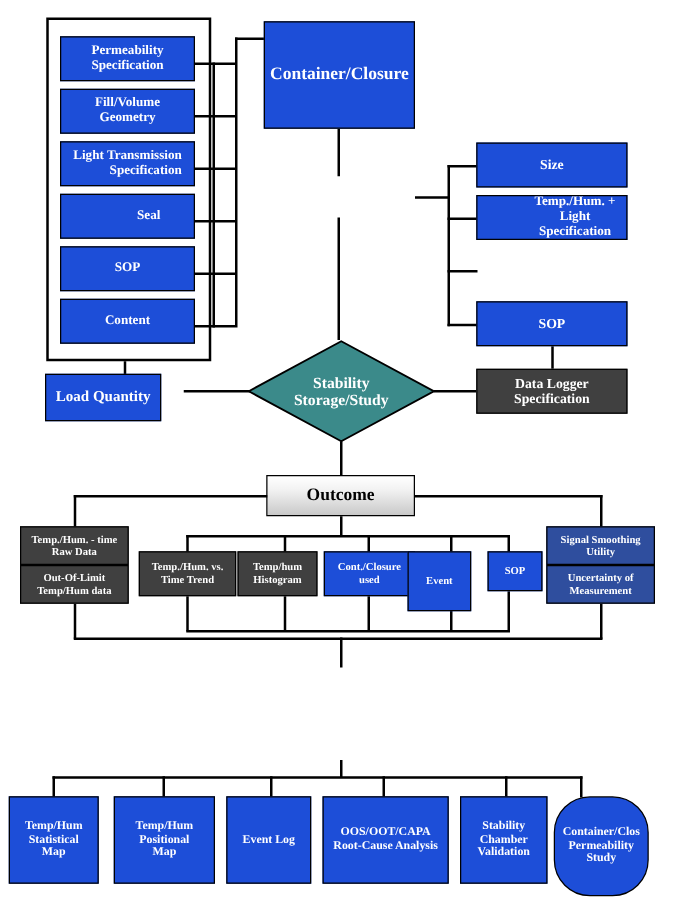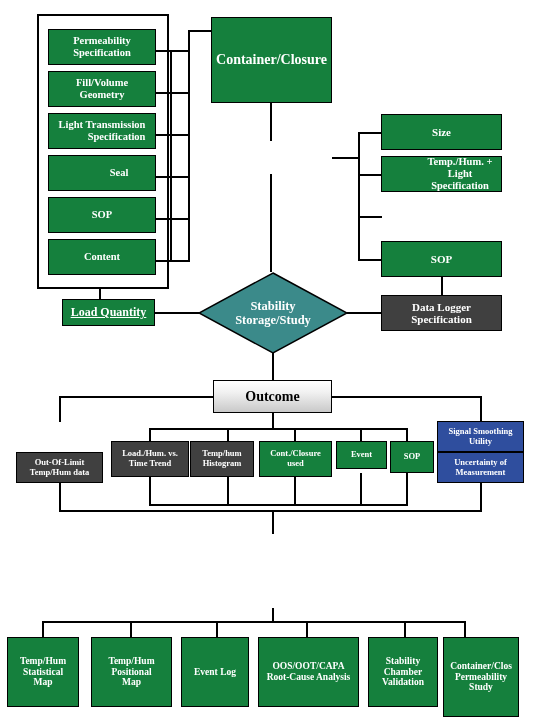--- a/index.html
+++ b/index.html
@@ -26,21 +26,21 @@
     justify-content: center;
     text-align: center;
     color: #ffffff;
     font-weight: bold;
     line-height: 1.12;
     z-index: 5;
     padding: 1px 2px;
     overflow: hidden;
     white-space: pre-line;
   }
-  .teal   { background: #15803d; }
+  .teal   { background: #1d4ed8; }
   .orange { background: #404040; }
   .blue   { background: #2F4E9E; }
   .outcome {
     background: linear-gradient(to bottom, #ffffff 0%, #f2f2f2 35%, #c9c9c9 100%);
     color: #000000;
     border: 1px solid #000000;
   }
   .groupbox {
     position: absolute;
     box-sizing: border-box;
@@ -121,21 +121,21 @@
 Specification</div>
   <div class="node teal" style="left:381px; top:241px; width:121px; height:36px; font-size:11px;">SOP</div>
 
   <div class="line" style="left:441px; top:277px; width:2px; height:18px;"></div>
 
   <div class="node orange" style="left:381px; top:295px; width:121px; height:36px; font-size:11px;">Data Logger
 Specification</div>
 
   <div class="line" style="left:270px; top:174px; width:2px; height:98px;"></div>
 
-  <div class="node teal" style="left:62px; top:299px; width:93px; height:27px; font-size:12px;text-decoration:underline;">Load Quantity</div>
+  <div class="node teal" style="left:36px; top:299px; width:93px; height:38px; font-size:12px;">Load Quantity</div>
   <div class="line" style="left:147px; top:312px; width:53px; height:2px;"></div>
 
   <div class="line" style="left:347px; top:312px; width:34px; height:2px;"></div>
 
   <div class="diamond" style="left:198px; top:272px; width:150px; height:82px;">
     <svg width="150" height="82" viewBox="0 0 150 82">
       <polygon points="75,1 149,41 75,81 1,41" fill="#3B8A8A" stroke="#000000" stroke-width="1.5"></polygon>
     </svg>
     <div class="dlabel" style="font-size:12.5px;">Stability
 Storage/Study</div>
@@ -153,31 +153,33 @@
   <div class="line" style="left:272px; top:413px; width:2px; height:16px;"></div>
 
   <div class="line" style="left:149px; top:428px; width:259px; height:2px;"></div>
 
   <div class="line" style="left:149px; top:428px; width:2px; height:14px;"></div>
   <div class="line" style="left:227px; top:428px; width:2px; height:14px;"></div>
   <div class="line" style="left:294px; top:428px; width:2px; height:14px;"></div>
   <div class="line" style="left:360px; top:428px; width:2px; height:14px;"></div>
   <div class="line" style="left:406px; top:428px; width:2px; height:14px;"></div>
 
+  <div class="node orange" style="left:16px; top:421px; width:87px; height:31px; font-size:8.5px;">Temp./Hum. - time
+Raw Data</div>
   <div class="node orange" style="left:16px; top:452px; width:87px; height:31px; font-size:8.5px;">Out-Of-Limit
 Temp/Hum data</div>
   <div class="line" style="left:59px; top:483px; width:2px; height:28px;"></div>
 
-  <div class="node orange" style="left:111px; top:441px; width:78px; height:36px; font-size:8.5px;">Load./Hum. vs.
+  <div class="node orange" style="left:111px; top:441px; width:78px; height:36px; font-size:8.5px;">Temp./Hum. vs.
 Time Trend</div>
   <div class="node orange" style="left:190px; top:441px; width:64px; height:36px; font-size:8.5px;">Temp/hum
 Histogram</div>
   <div class="node teal" style="left:259px; top:441px; width:73px; height:36px; font-size:8.5px;">Cont./Closure
 used</div>
-  <div class="node teal" style="left:336px; top:441px; width:51px; height:28px; font-size:8.5px;">Event</div>
+  <div class="node teal" style="left:326px; top:441px; width:51px; height:48px; font-size:8.5px;">Event</div>
   <div class="node teal" style="left:390px; top:441px; width:44px; height:32px; font-size:8.5px;">SOP</div>
 
   <div class="line" style="left:149px; top:477px; width:2px; height:28px;"></div>
   <div class="line" style="left:227px; top:477px; width:2px; height:28px;"></div>
   <div class="line" style="left:294px; top:477px; width:2px; height:28px;"></div>
   <div class="line" style="left:360px; top:473px; width:2px; height:32px;"></div>
   <div class="line" style="left:406px; top:473px; width:2px; height:32px;"></div>
   <div class="line" style="left:149px; top:504px; width:259px; height:2px;"></div>
 
   <div class="node blue" style="left:437px; top:421px; width:87px; height:31px; font-size:8.5px;">Signal Smoothing
@@ -205,17 +207,17 @@
 Map</div>
   <div class="node teal" style="left:91px; top:637px; width:81px; height:70px; font-size:9.5px;">Temp/Hum
 Positional
 Map</div>
   <div class="node teal" style="left:181px; top:637px; width:68px; height:70px; font-size:9.5px;">Event Log</div>
   <div class="node teal" style="left:258px; top:637px; width:101px; height:70px; font-size:9.5px;">OOS/OOT/CAPA
 Root-Cause Analysis</div>
   <div class="node teal" style="left:368px; top:637px; width:70px; height:70px; font-size:9.5px;">Stability
 Chamber
 Validation</div>
-  <div class="node teal" style="left:443px; top:637px; width:76px; height:80px; font-size:9.5px;">Container/Clos
+  <div class="node teal" style="left:443px; top:637px; width:76px; height:80px; font-size:9.5px;border-radius:29px;">Container/Clos
 Permeability
 Study</div>
 
 </div>
 
 </body></html>

